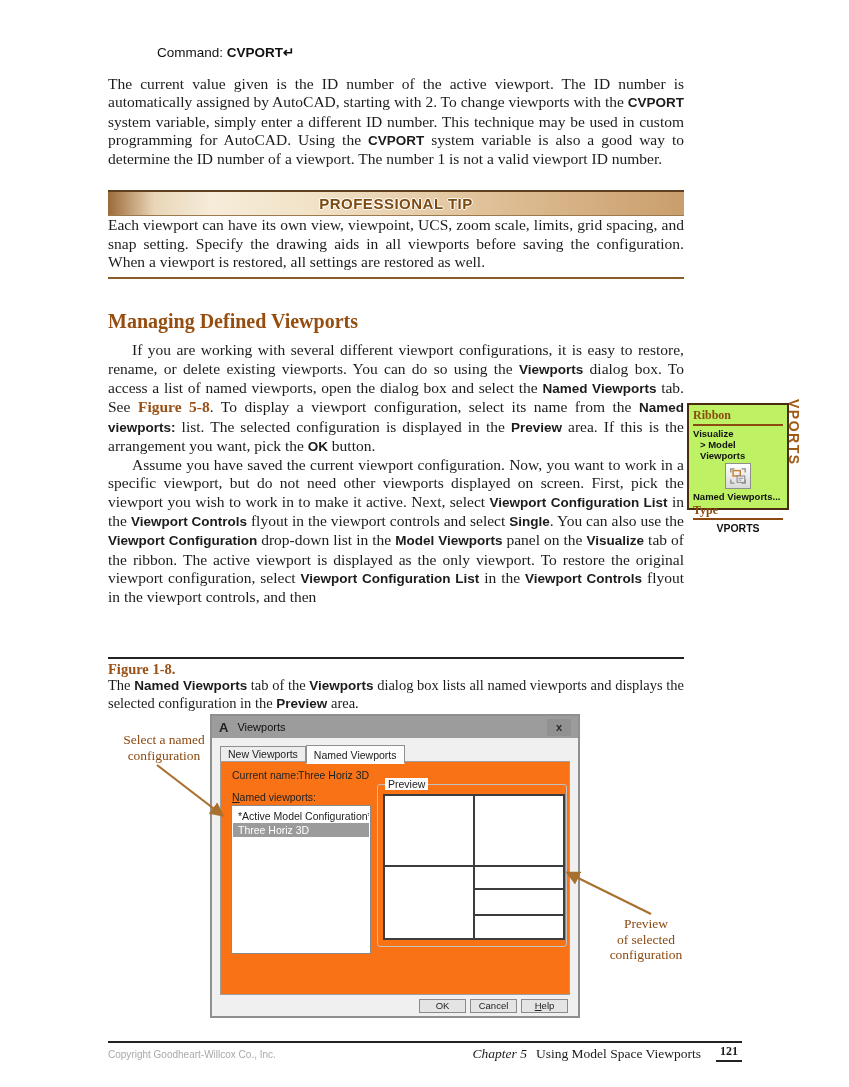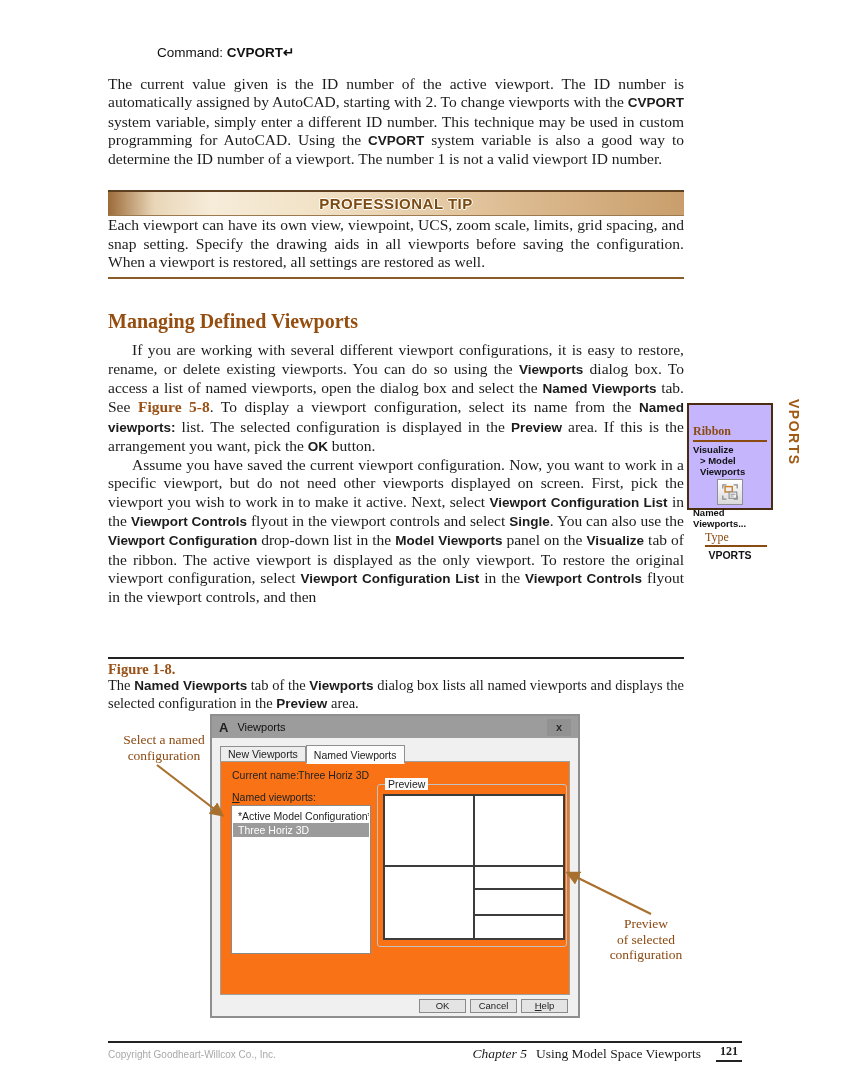--- a/index.html
+++ b/index.html
@@ -27,32 +27,32 @@
   .tip-banner span { font-family:"Liberation Sans", sans-serif; font-weight:700; font-size:15px;
     letter-spacing:.5px; color:#7d4a10;
     text-shadow:1px 0 0 #fff,-1px 0 0 #fff,0 1px 0 #fff,0 -1px 0 #fff; }
   .tip-body { margin-top:0; }
   .tip-rule { margin-top:6px; border-top:2px solid #8a5c28; }
 
   h2.heading { margin-top:30px; font-size:20px; line-height:24px; font-weight:700; color:#964e10; }
   .para1 { margin-top:8px; }
 
   
-  .ribbon-box { position:absolute; left:687px; top:403px; width:86px; height:107px;
-    background:#c4b5fd; border:2px solid #4a2c10; padding:19px 4px;
+  .ribbon-box { position:absolute; left:687px; top:403px; width:102px; height:107px;
+    background:#bef264; border:2px solid #4a2c10; padding:3px 4px;
     font-family:"Liberation Sans", sans-serif; }
   .rb-title { font-family:"Liberation Serif", serif; font-weight:700; font-size:12px; color:#8a4a10;
     border-bottom:2px solid #8a4a10; padding-bottom:1px; }
   .rb-line1 { font-weight:700; font-size:9.5px; color:#111; margin-top:2px; }
   .rb-line2 { font-weight:700; font-size:9.5px; color:#111; margin-left:7px; }
   .rb-iconbtn { width:26px; height:26px; margin:2px auto; border:1px solid #8f8f8f;
     background:linear-gradient(#ffffff,#d9d9d9); display:flex; align-items:center; justify-content:center; }
   .rb-btnlabel { font-weight:700; font-size:9.5px; color:#111; }
-  .rb-type { font-family:"Liberation Serif", serif; font-weight:400; font-size:12px; color:#8a4a10;
-    border-bottom:2px solid #8a4a10; margin-top:1px;margin-left:12px; }
+  .rb-type { font-family:"Liberation Serif", serif; font-weight:700; font-size:12px; color:#8a4a10;
+    border-bottom:2px solid #8a4a10; margin-top:1px; }
   .rb-cmd { font-weight:700; font-size:10.5px; color:#111; text-align:center; margin-top:2px; }
   .margin-tab { position:absolute; left:786px; top:399px; writing-mode:vertical-rl;
     font-family:"Liberation Sans", sans-serif; font-weight:700; font-size:14px;
     letter-spacing:1.5px; color:#a05a14; }
 
   
   .figure-sec { position:absolute; left:0; top:652px; width:849px; height:383px; }
   .fig-rule { position:absolute; left:108px; top:5px; width:576px; border-top:2px solid #222; }
   .fig-label { position:absolute; left:108px; top:9px; font-size:14.5px; font-weight:700; color:#995117; }
   .fig-caption { position:absolute; left:108px; top:25px; width:576px; font-size:14.5px; line-height:16.8px; }

